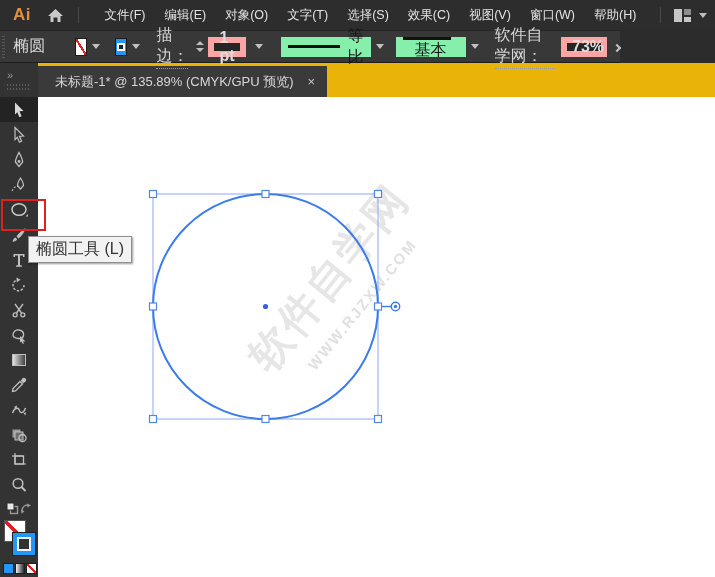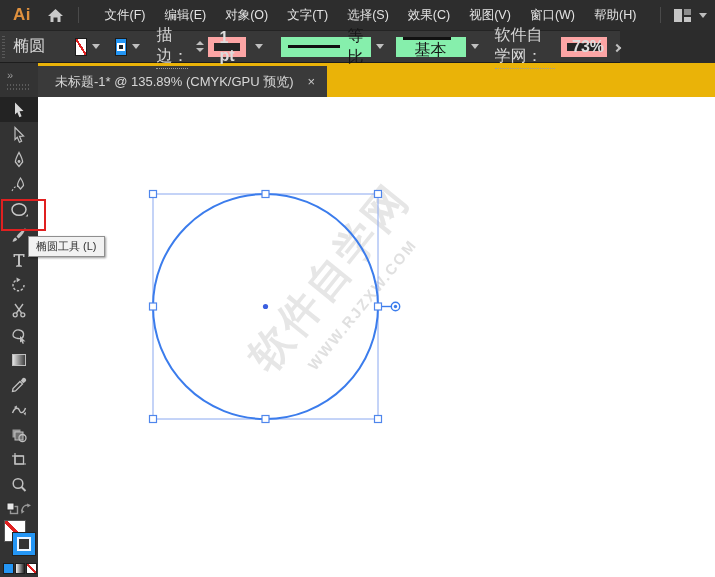--- a/index.html
+++ b/index.html
@@ -85,23 +85,23 @@
   #canvas { position:absolute; left:38px; top:97px; width:677px; height:480px; background:#ffffff; z-index:1; }
   #watermark { position:absolute; left:300px; top:188px; width:280px; text-align:center;
     transform:translate(-50%,-50%) rotate(-51deg); color:#e6e6e6; z-index:1; pointer-events:none; }
   #wm-big { font-size:42px; font-weight:bold; letter-spacing:3px; }
   #wm-small { font-size:15px; font-weight:bold; letter-spacing:2px; margin-top:6px; color:#e0e0e0; }
   #artwork { position:absolute; left:0; top:0; z-index:2; }
 
   
   #red-box { position:absolute; left:1px; top:199px; width:45px; height:32px;
     border:2px solid #e02020; z-index:40; }
-  #tooltip { position:absolute; left:28px; top:236px; height:21px; background:#f2f2f2;
+  #tooltip { position:absolute; left:28px; top:236px; height:27px; background:#f2f2f2;
     border:1px solid #8f8f8f; box-shadow:1px 1px 2px rgba(0,0,0,0.4); color:#333;
-    font-size:11px; display:flex; align-items:center; padding:0 7px; z-index:30; white-space:nowrap; }
+    font-size:16px; display:flex; align-items:center; padding:0 7px; z-index:30; white-space:nowrap; }
 </style>
 </head>
 <body>
 
 <div id="app">
 
   <div id="menubar">
     <span id="ai-logo">Ai</span>
     <span id="home-btn">
       <svg width="17" height="15" viewBox="0 0 17 15">

